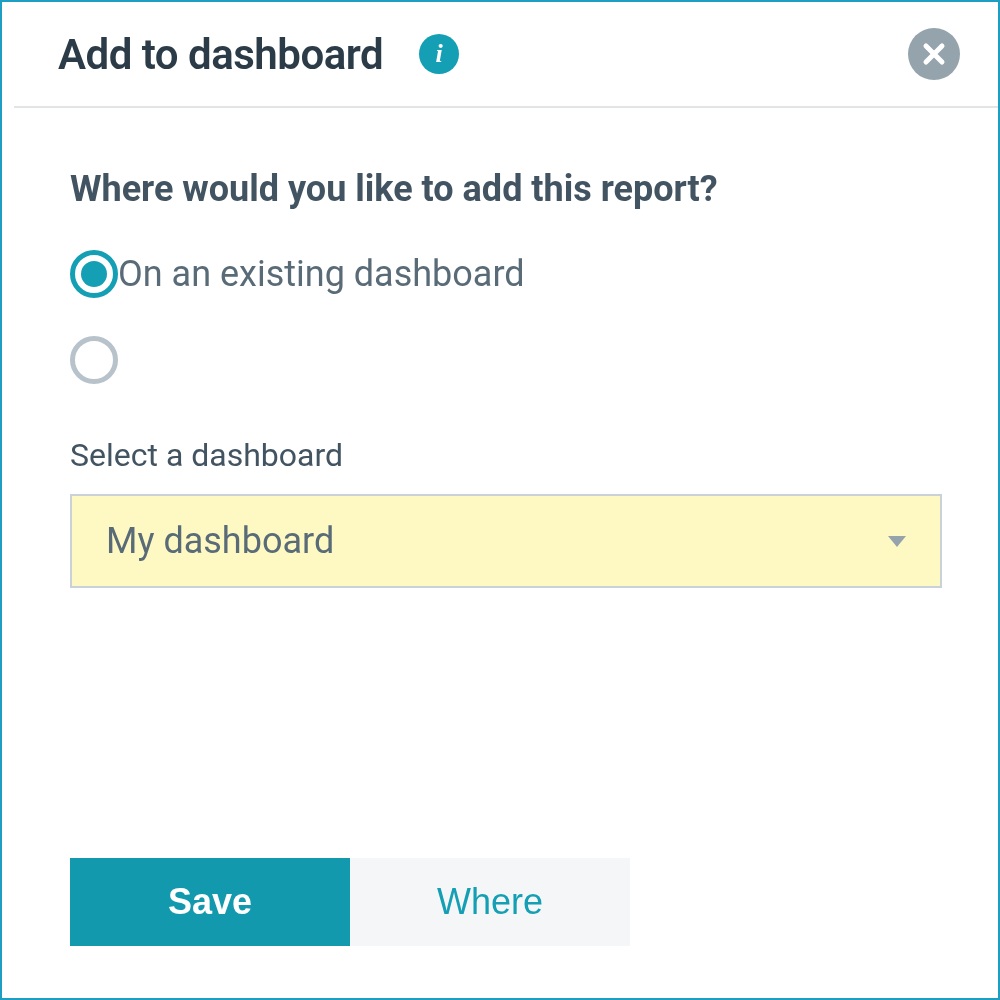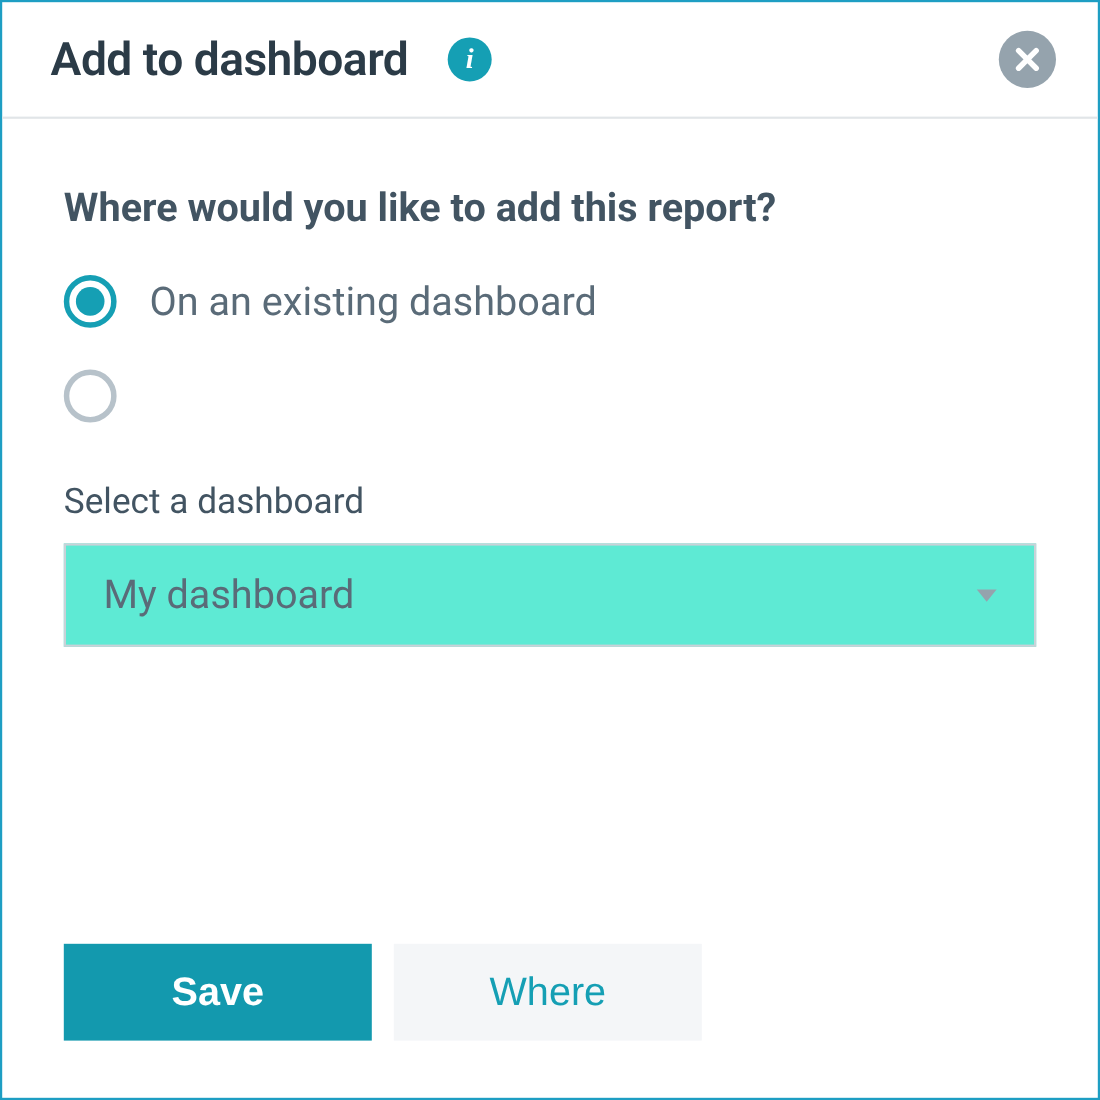--- a/index.html
+++ b/index.html
@@ -23,20 +23,21 @@
     font-family: -apple-system, BlinkMacSystemFont, "Segoe UI", Roboto, Helvetica, Arial, sans-serif;
     background: #fff;
   }
   .modal {
     width: 1000px;
     height: 1000px;
     border: 2px solid var(--modal-border);
     background: #fff;
     display: flex;
     flex-direction: column;
+    padding-left: 12px;
   }
   .modal-header {
     display: flex;
     align-items: center;
     padding: 26px 38px 26px 44px;
     border-bottom: 2px solid var(--divider);
   }
   .modal-title {
     font-size: 42px;
     font-weight: 600;
@@ -105,34 +106,33 @@
     border-color: var(--teal);
   }
   .radio.selected::after {
     content: "";
     width: 26px;
     height: 26px;
     border-radius: 50%;
     background: var(--teal);
   }
   .radio-label {
-    margin-left: 30px;
     font-size: 36px;
     color: var(--text-medium);
   }
 
   .select-label {
     font-size: 32px;
     color: var(--text-mid);
     margin: 52px 0 20px 0;
   }
 
   .select-field {
     border: 2px solid #c9d2d8;
-    background: #5eead4;
+    background: #fef9c3;
     height: 94px;
     display: flex;
     align-items: center;
     padding: 0 34px;
     cursor: pointer;
   }
   .select-value {
     font-size: 36px;
     color: var(--text-medium);
     flex: 1;
@@ -140,21 +140,20 @@
   .caret-down {
     width: 0;
     height: 0;
     border-left: 9px solid transparent;
     border-right: 9px solid transparent;
     border-top: 11px solid var(--grey-400);
   }
 
   .modal-footer {
     display: flex;
-    gap: 20px;
     padding: 0 56px 52px 56px;
   }
   .btn {
     height: 88px;
     min-width: 280px;
     display: inline-flex;
     align-items: center;
     justify-content: center;
     font-size: 36px;
     font-weight: 600;

